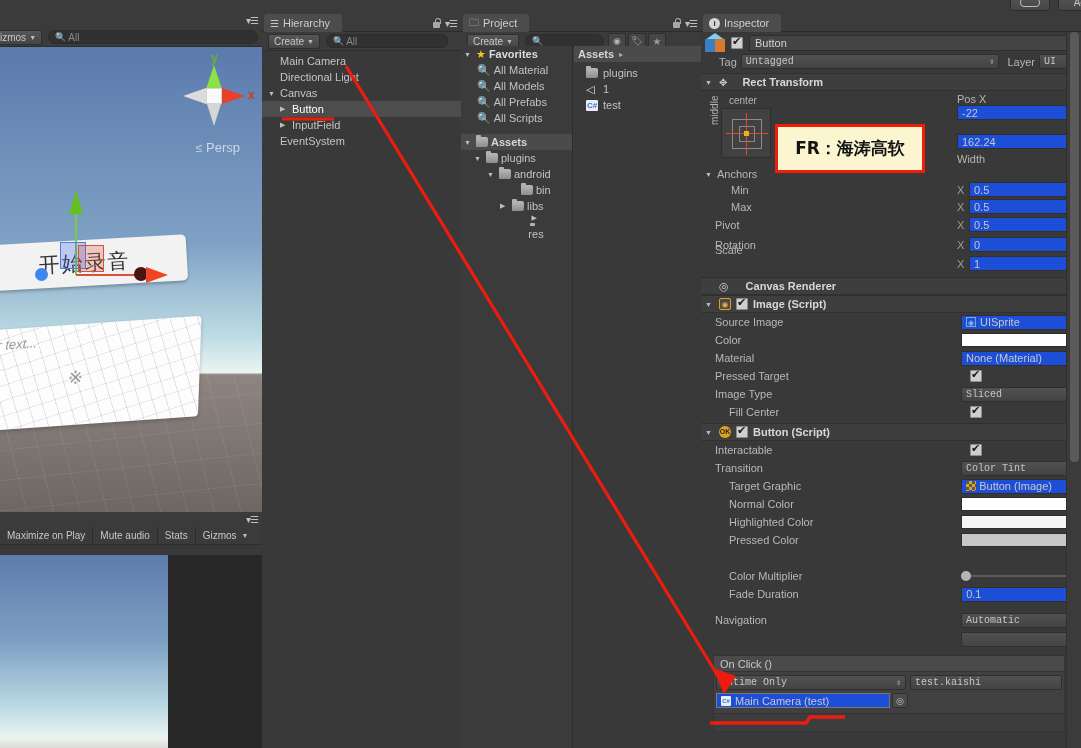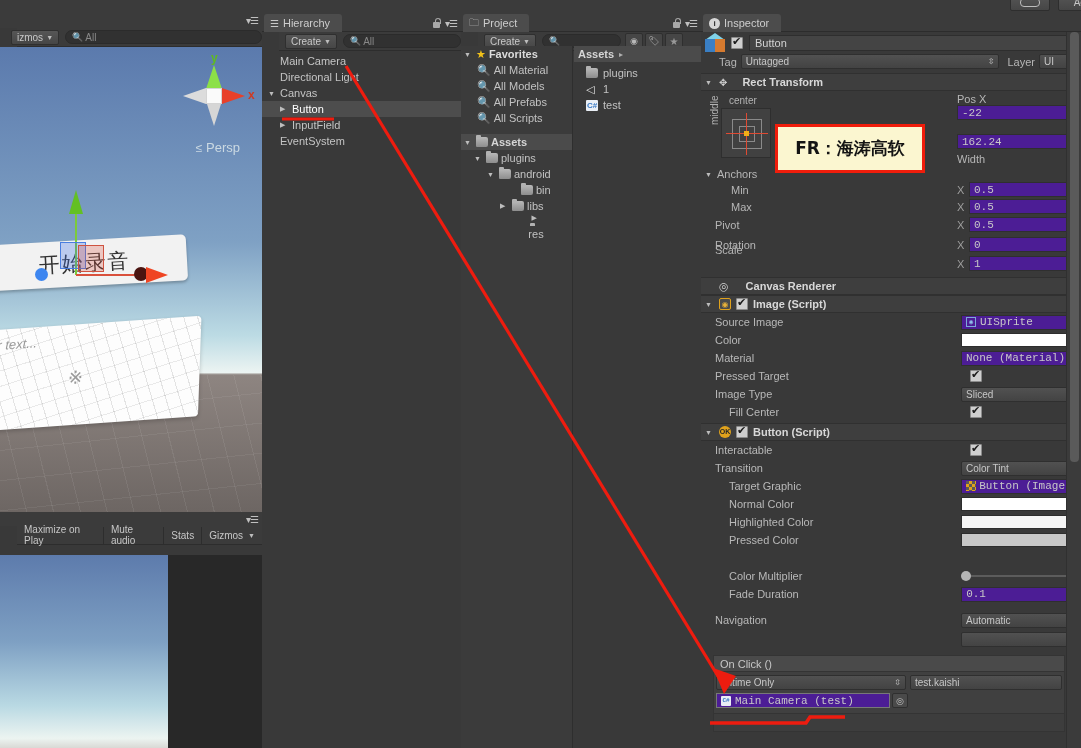--- a/index.html
+++ b/index.html
@@ -22,21 +22,21 @@
          color:#cdcdcd; font-size:11px; }
   .tab .glyph { font-size:10px; color:#c9c9c9; }
   .tabright { position:absolute; right:4px; top:3px; display:flex; align-items:center; gap:4px; }
   .lockicon { width:9px; height:11px; position:relative; }
   .lockicon:before{ content:""; position:absolute; left:1px; top:4px; width:7px; height:6px;
       background:#a8a8a8; border-radius:1px;}
   .lockicon:after{ content:""; position:absolute; left:2.5px; top:0px; width:4px; height:5px;
       border:1.5px solid #a8a8a8; border-bottom:none; border-radius:3px 3px 0 0;}
   .burger { color:#c0c0c0; font-size:10px; letter-spacing:-1px; }
 
-  .toolrow { position:absolute; left:17px; right:0; height:19px; background:#3b3b3b;
+  .toolrow { position:absolute; left:0; right:0; height:19px; background:#3b3b3b;
              border-bottom:1px solid #2d2d2d; display:flex; align-items:center; }
   .tbtn { height:15px; background:linear-gradient(#565656,#464646);
           border:1px solid #2f2f2f; border-radius:2px; color:#c9c9c9;
           display:flex; align-items:center; padding:0 5px; font-size:10px; gap:3px; }
   .searchfield { height:14px; border-radius:7px; background:#313131;
           border:1px solid #2b2b2b; display:flex; align-items:center;
           padding:0 6px; color:#888; font-size:10px; gap:2px; }
   .searchfield .mag { font-size:9px; color:#9a9a9a; }
   .caret { font-size:7px; color:#bdbdbd; }
 
@@ -134,29 +134,29 @@
   .cube3d .l{position:absolute;left:0;top:6px;width:10px;height:13px;background:#3a7fc4;}
   .cube3d .r{position:absolute;left:10px;top:6px;width:10px;height:13px;background:#d57a2f;}
   .namefield { flex:1; height:16px; background:#444; border:1px solid #2e2e2e;
       display:flex; align-items:center; padding:0 5px; color:#d3d3d3; font-size:11px; }
   .cbox { width:12px; height:12px; background:#cfcfcf; border:1px solid #8c8c8c; border-radius:1px;
       position:relative; }
   .cbox.on:after { content:"✔"; position:absolute; left:0px; top:-3px; font-size:11px; color:#1b1b1b; }
   .tagrow { height:17px; display:flex; align-items:center; gap:4px; padding:0 4px; font-size:11px; }
   .popup { height:15px; background:linear-gradient(#515151,#434343); border:1px solid #2f2f2f;
       border-radius:2px; color:#c7c7c7; display:flex; align-items:center;
-      padding:0 4px; font-size:10px; justify-content:space-between; }
+      padding:0 4px; font-size:10px; justify-content:space-between;font-family:Liberation Mono, monospace; }
   .comp-hdr { height:18px; display:flex; align-items:center; gap:5px; padding-left:4px;
       background:#3e3e3e; border-top:1px solid #303030; border-bottom:1px solid #303030;
       font-weight:bold; color:#d8d8d8; font-size:11px; }
   .frow { height:18px; display:flex; align-items:center; font-size:11px; color:#b8b8b8;
       padding-left:14px; }
   .flabel { width:255px; }
-  .tfield { height:15px; background:#4c1d95; border:1px solid #2f2f2f; color:#c8c8c8;
-      display:flex; align-items:center; padding:0 4px; font-size:11px;font-family:Liberation Mono, monospace; }
+  .tfield { height:15px; background:#1d4ed8; border:1px solid #2f2f2f; color:#c8c8c8;
+      display:flex; align-items:center; padding:0 4px; font-size:11px; }
   .colorfield { height:14px; border:1px solid #2d2d2d; }
 
   .anchor-widget { width:50px; height:50px; background:#414141; border:1px solid #2e2e2e;
       position:relative; }
   .anchor-widget .box { position:absolute; left:10px; top:10px; width:30px; height:30px;
       border:1px solid #8a8a8a; }
   .anchor-widget .inner { position:absolute; left:17px; top:17px; width:16px; height:16px;
       border:1px solid #8a8a8a; }
   .anchor-widget .hl { position:absolute; left:4px; top:24px; width:42px; height:1px; background:#e04a32; }
   .anchor-widget .vl { position:absolute; left:24px; top:4px; width:1px; height:42px; background:#e04a32; }

